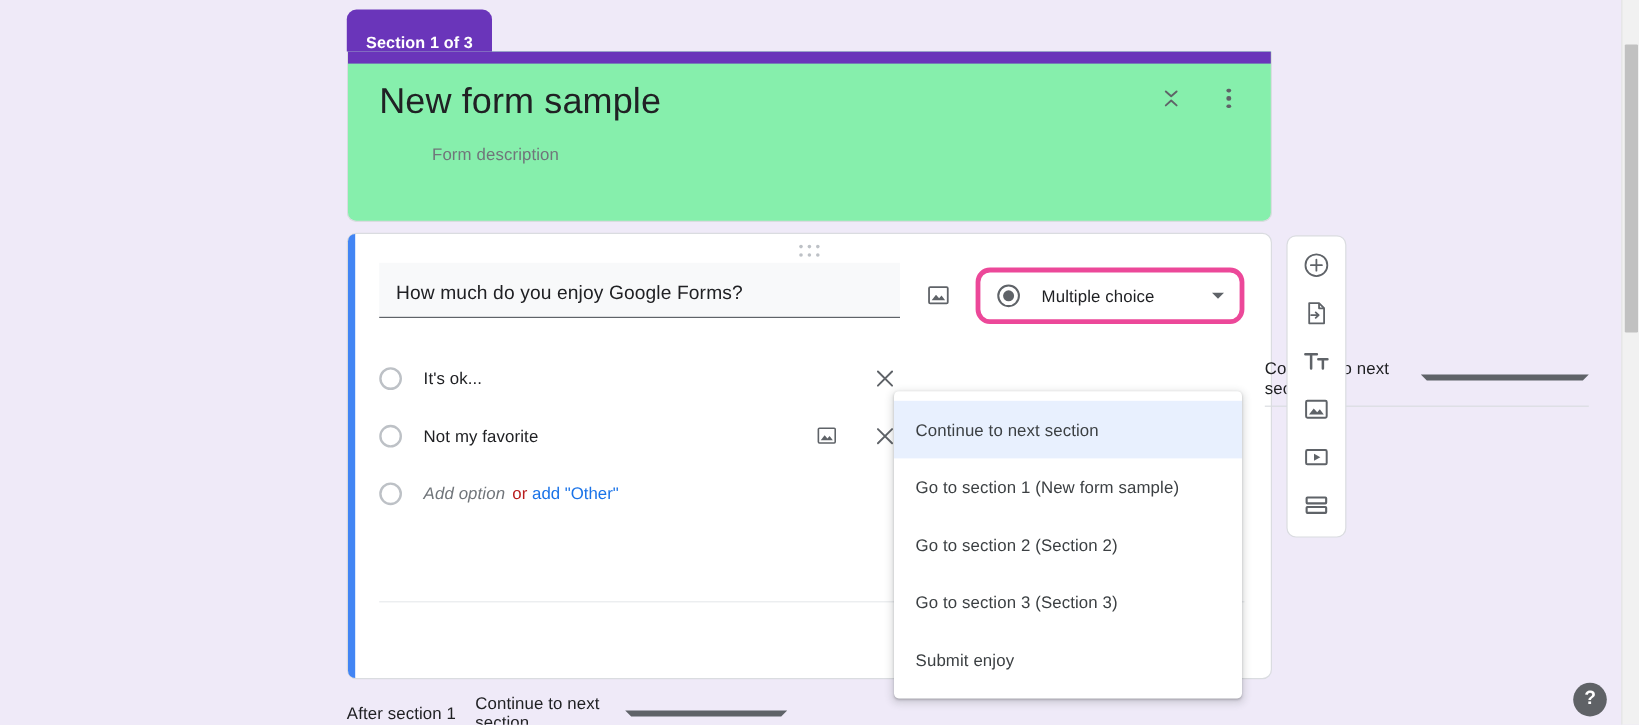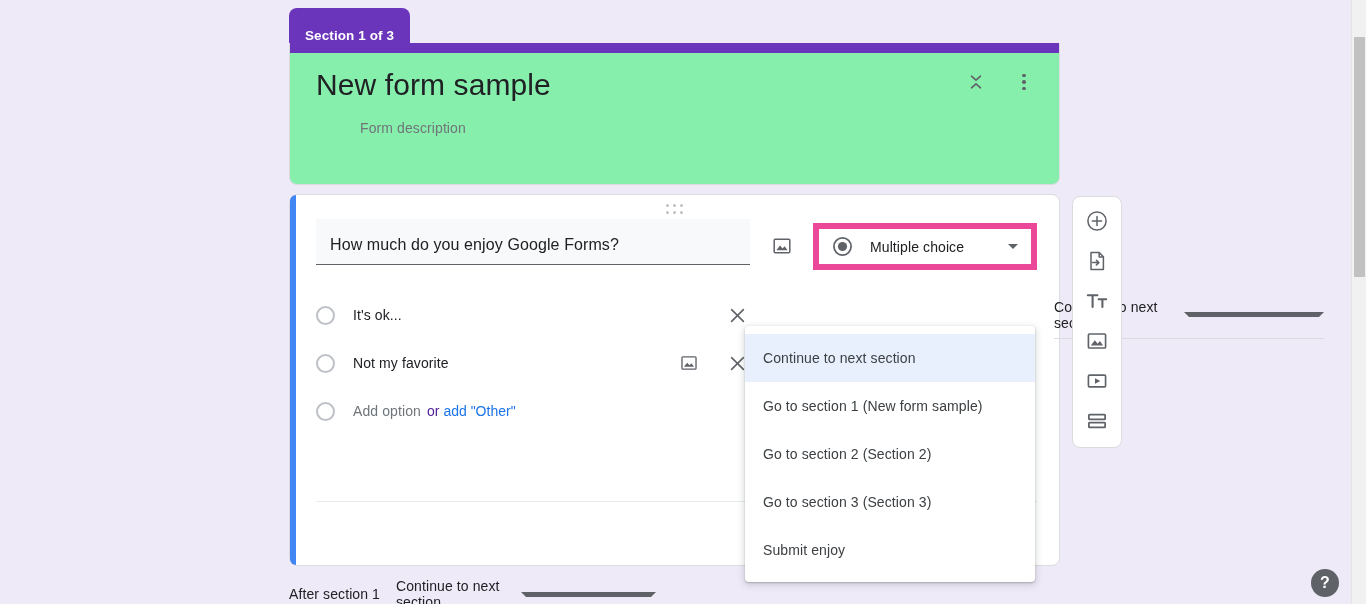--- a/index.html
+++ b/index.html
@@ -142,22 +142,22 @@
     margin-top: 14px;
     width: 26px; height: 26px;
     display: flex; align-items: center; justify-content: center;
     cursor: pointer;
   }
   .q-type {
     margin-left: 18px;
     margin-top: 4px;
     width: 224px;
     height: 47px;
-    border: 6px solid #ec4899;
-    border-radius: 0;
+    border: 4px solid #ec4899;
+    border-radius: 12px;
     display: flex;
     align-items: center;
     padding: 16px 13px;
     cursor: pointer;
     background: #fff;
   }
   .q-type-label {
     margin-left: 17px;
     font-size: 14px;
     color: #202124;
@@ -191,21 +191,21 @@
   }
   .opt-text {
     margin-left: 18px;
     font-size: 14px;
     color: #202124;
     letter-spacing: .1px;
     flex: 1;
     cursor: text;
   }
   .opt-text.placeholder { color: #70757a; }
-  .opt-other-or { color: #4c1d95; font-size: 14px; margin: 0 4px 0 6px; }
+  .opt-other-or { color: #b91c1c; font-size: 14px; margin: 0 4px 0 6px; }
   .opt-other-link { color: #1a73e8; font-size: 14px; cursor: pointer; }
   .opt-img-btn {
     width: 26px; height: 26px;
     display: flex; align-items: center; justify-content: center;
     margin-right: 22px;
     cursor: pointer;
   }
   .opt-x {
     width: 26px; height: 26px;
     display: flex; align-items: center; justify-content: center;
@@ -445,21 +445,21 @@
       </span>
       <span class="opt-x">
         <svg width="17" height="17" viewBox="0 0 17 17">
           <path d="M2.6 2.6 L14.4 14.4 M14.4 2.6 L2.6 14.4" stroke="#5f6368" stroke-width="1.6" stroke-linecap="round"></path>
         </svg>
       </span>
     </div>
 
     <div class="opt-row">
       <span class="opt-radio"></span>
-      <span class="opt-text placeholder" style="flex:0 0 auto;">Add option</span>
+      <span class="opt-text placeholder" style="flex:0 0 auto;font-style:italic;">Add option</span>
       <span class="opt-other-or">or</span>
       <span class="opt-other-link">add "Other"</span>
     </div>
 
   </div>
 
   <div class="goto-col">
     <div class="goto-trigger">
       <span>Continue to next section</span>
       <span class="caret"></span>

